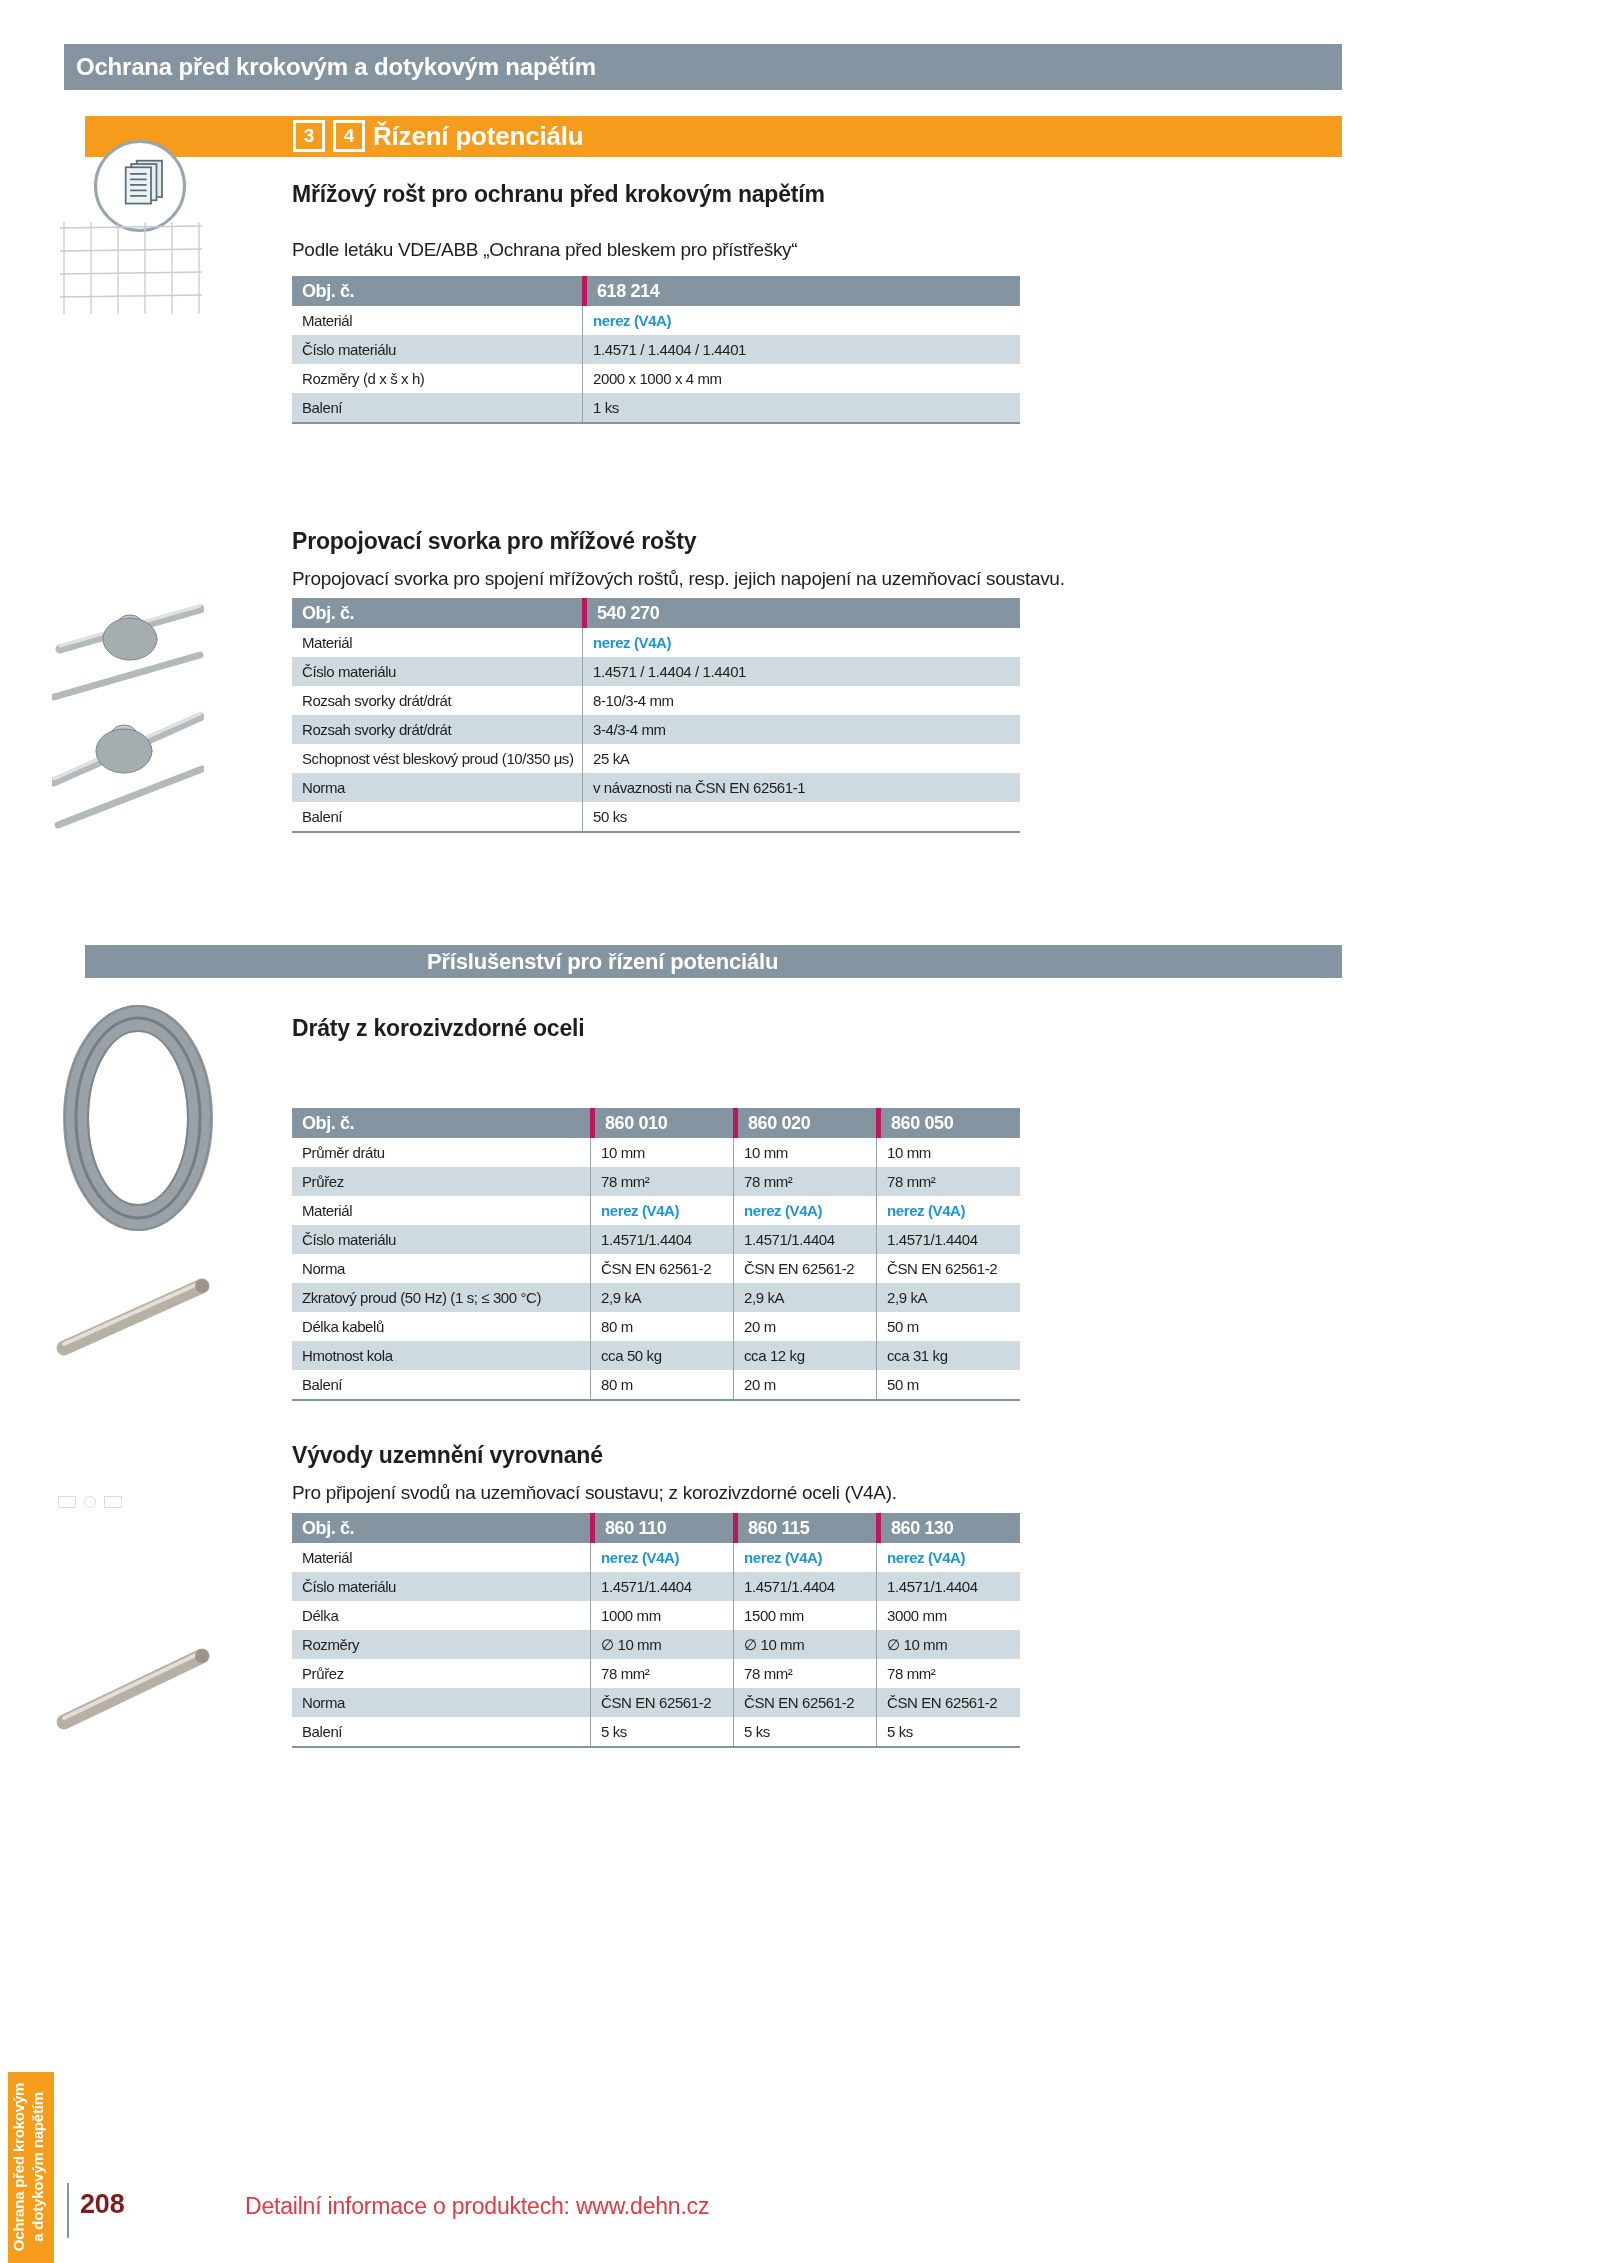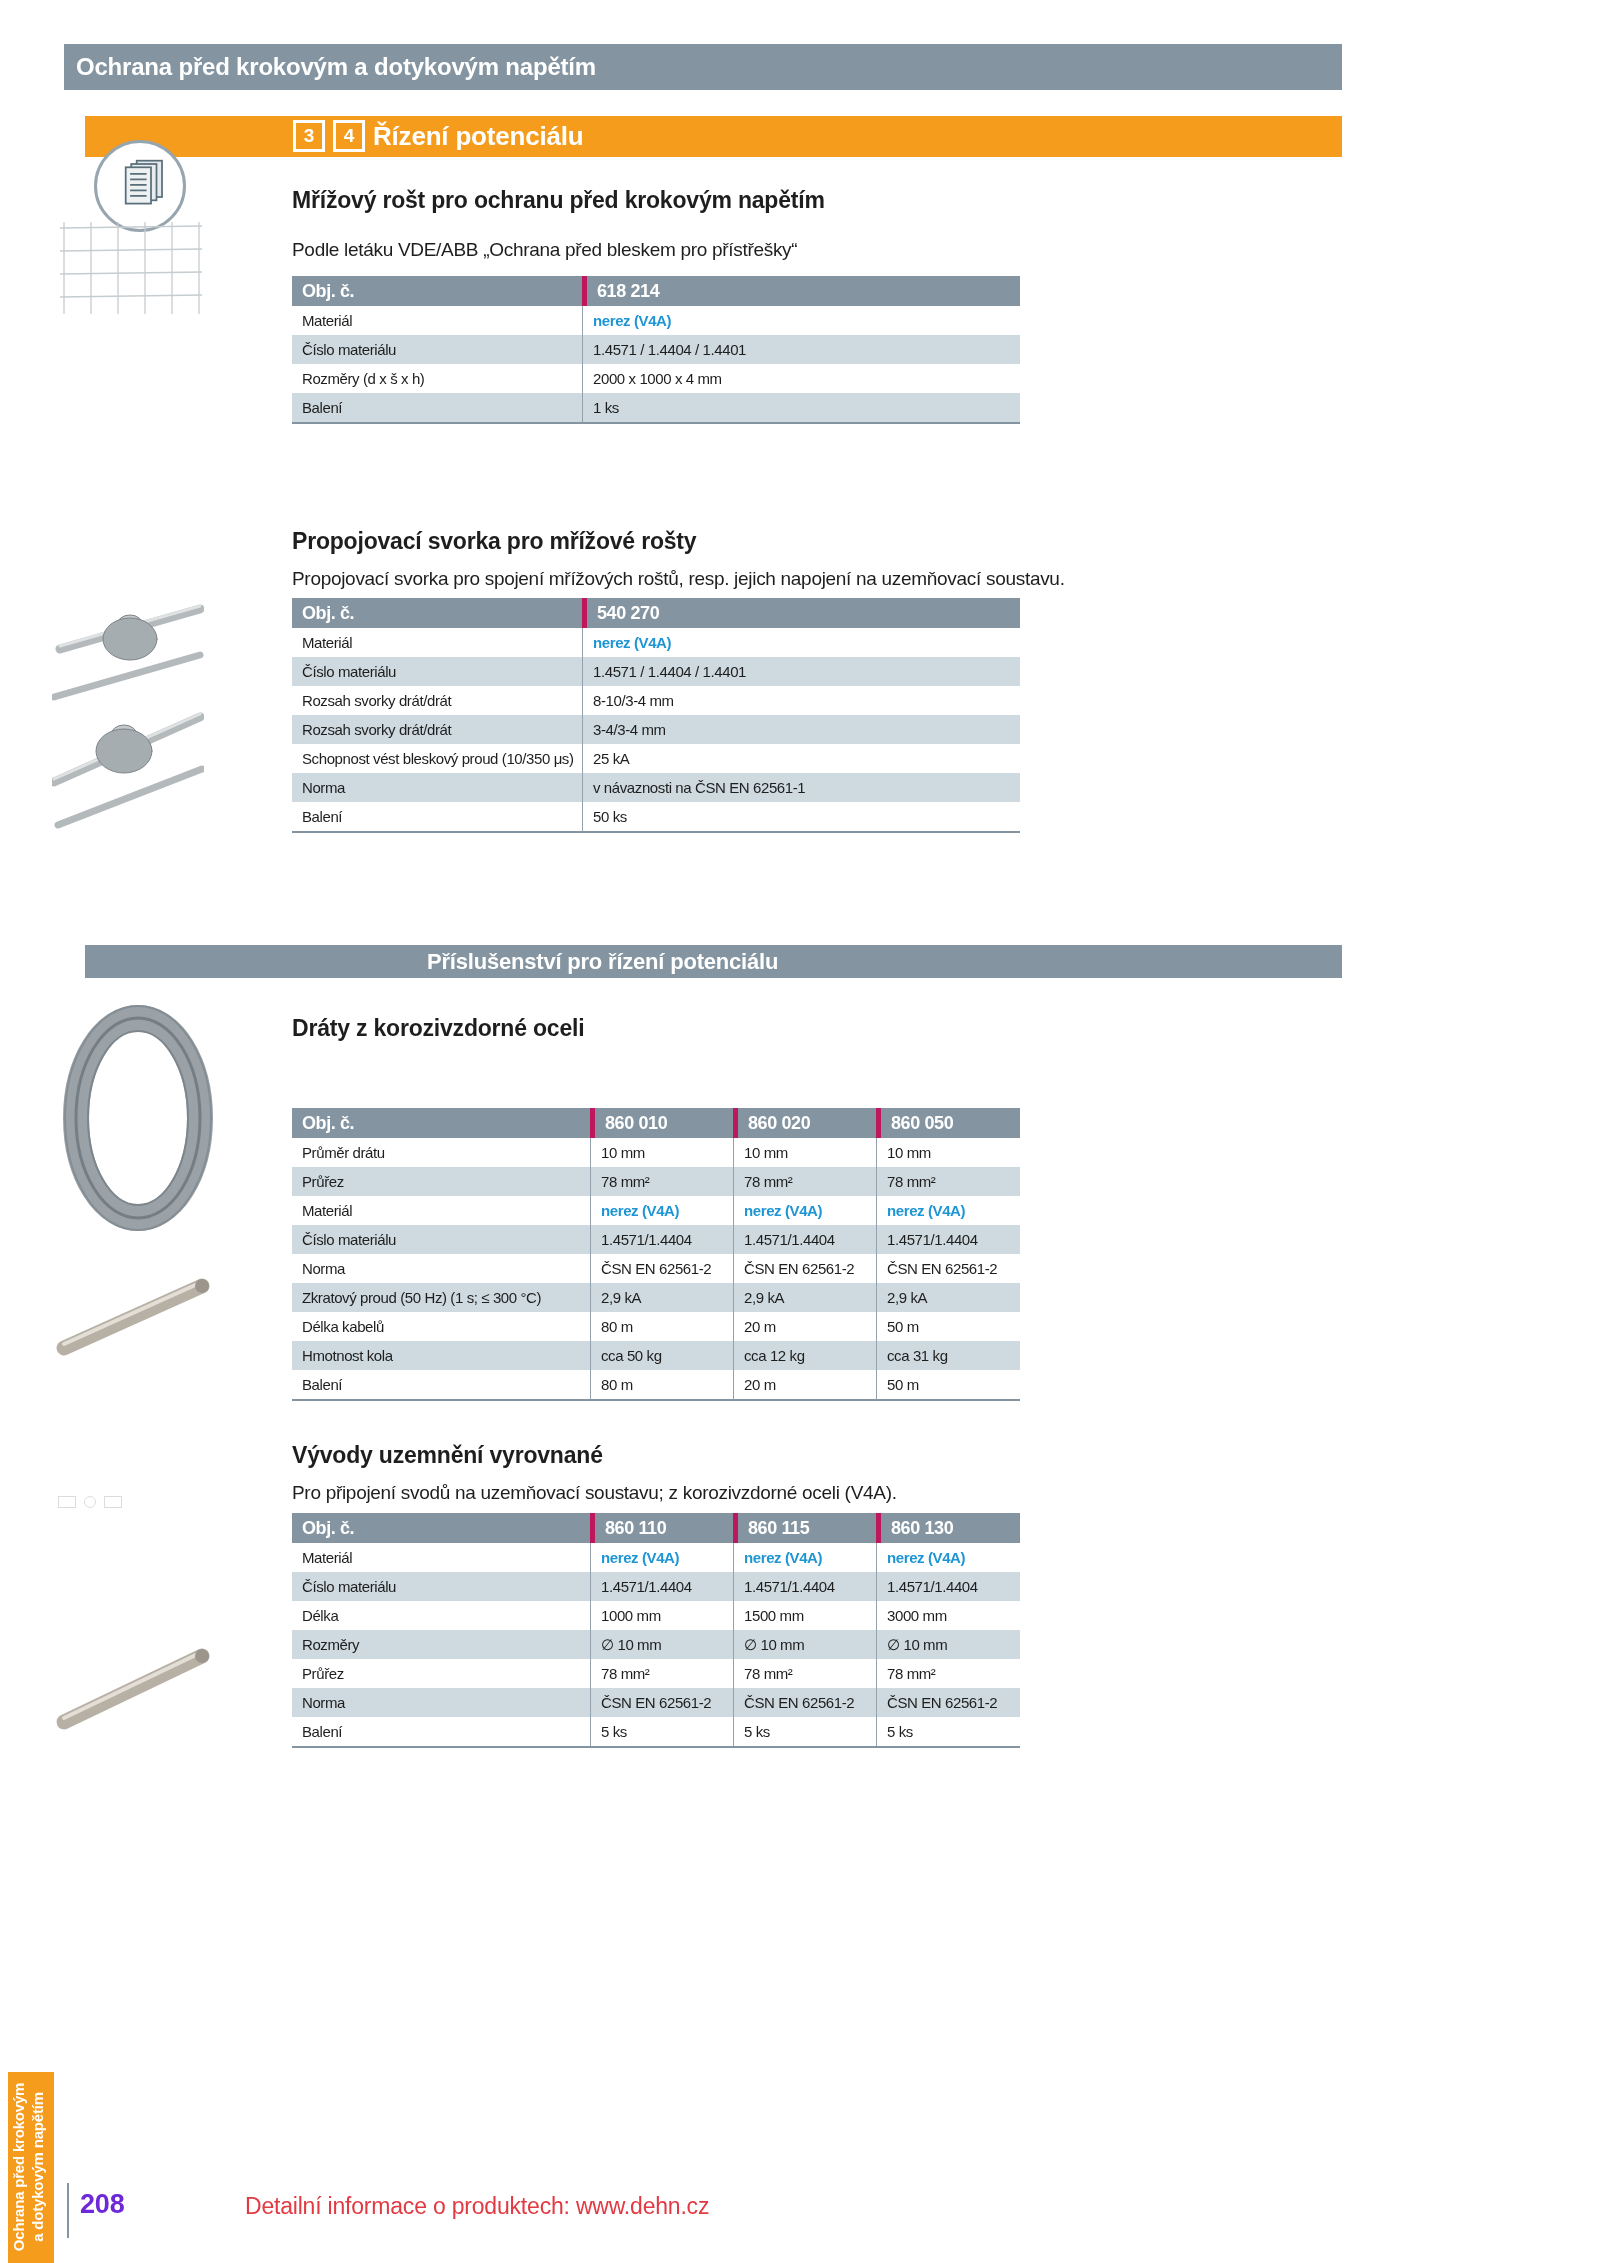--- a/index.html
+++ b/index.html
@@ -42,21 +42,21 @@
   .td{padding-left:10px;overflow:hidden;white-space:nowrap;letter-spacing:-0.4px;}
   .td + .td{border-left:1px solid #93a2ac;}
   .th .td + .td{border-left:5px solid #be185d;}
   .blue{color:var(--blue);font-weight:bold;}
 
   
   .art{position:absolute;}
 
   
   .footer-line{position:absolute;left:67px;top:2183px;width:2px;height:55px;background:var(--slate);}
-  .page-number{position:absolute;left:80px;top:2189px;font-size:27px;font-weight:bold;color:#6d28d9;}
+  .page-number{position:absolute;left:80px;top:2189px;font-size:27px;font-weight:bold;color:#7f1d1d;}
   .footer-note{position:absolute;left:245px;top:2193px;font-size:23px;color:var(--red);cursor:pointer;}
 
   
   .side-tab{position:absolute;left:8px;top:2072px;width:46px;height:191px;background:var(--orange);}
   .side-tab-inner{position:absolute;width:191px;height:46px;left:-72px;top:72px;transform:rotate(-90deg);
     color:#fff;font-weight:bold;font-size:15px;line-height:19px;text-align:center;letter-spacing:-0.2px;}
 
   .tiny-icons{position:absolute;left:58px;top:1496px;display:flex;gap:8px;align-items:center;opacity:.45;}
   .tiny-icons span{display:inline-block;border:1px solid #aeb6ba;}
   .ti-a{width:16px;height:10px;} .ti-b{width:10px;height:10px;border-radius:50%;} .ti-c{width:16px;height:10px;}
@@ -101,21 +101,21 @@
         <line x1="2" y1="77" x2="144" y2="75"></line>
       <line x1="6" y1="2" x2="6" y2="94"></line>
         <line x1="33" y1="2" x2="33" y2="94"></line>
       <line x1="60" y1="2" x2="60" y2="94"></line>
         <line x1="87" y1="2" x2="87" y2="94"></line>
       <line x1="114" y1="2" x2="114" y2="94"></line>
         <line x1="141" y1="2" x2="141" y2="94"></line>
     </g>
   </svg>
 
-  <div class="sec-title" style="top:186px;">Mřížový rošt pro ochranu před krokovým napětím</div>
+  <div class="sec-title" style="top:180px;">Mřížový rošt pro ochranu před krokovým napětím</div>
   <div class="sec-desc" style="top:236px;">Podle letáku VDE/ABB „Ochrana před bleskem pro přístřešky“</div>
 
   <div class="tbl cols2" style="top:276px;">
     <div class="tr th">
       <div class="td">Obj. č.</div>
       <div class="td">618 214</div>
     </div>
     <div class="tr">
       <div class="td">Materiál</div>
       <div class="td blue">nerez (V4A)</div>

